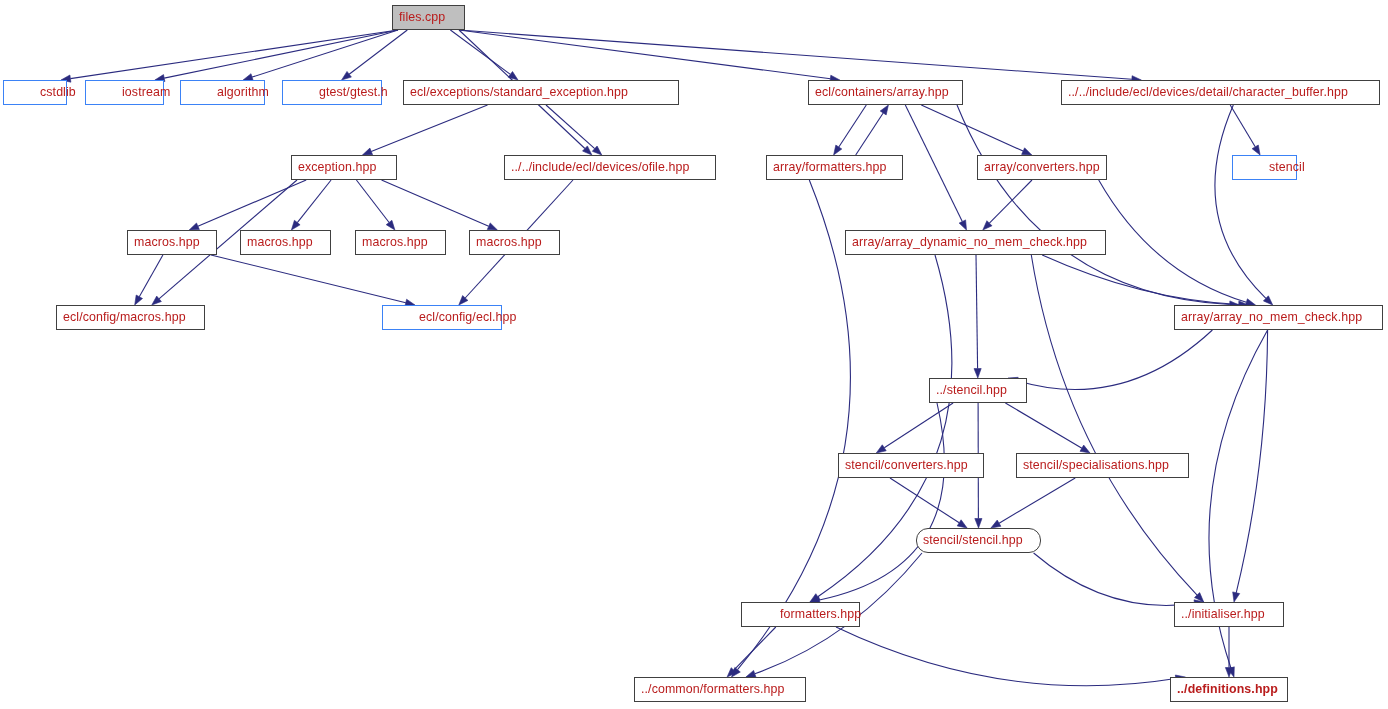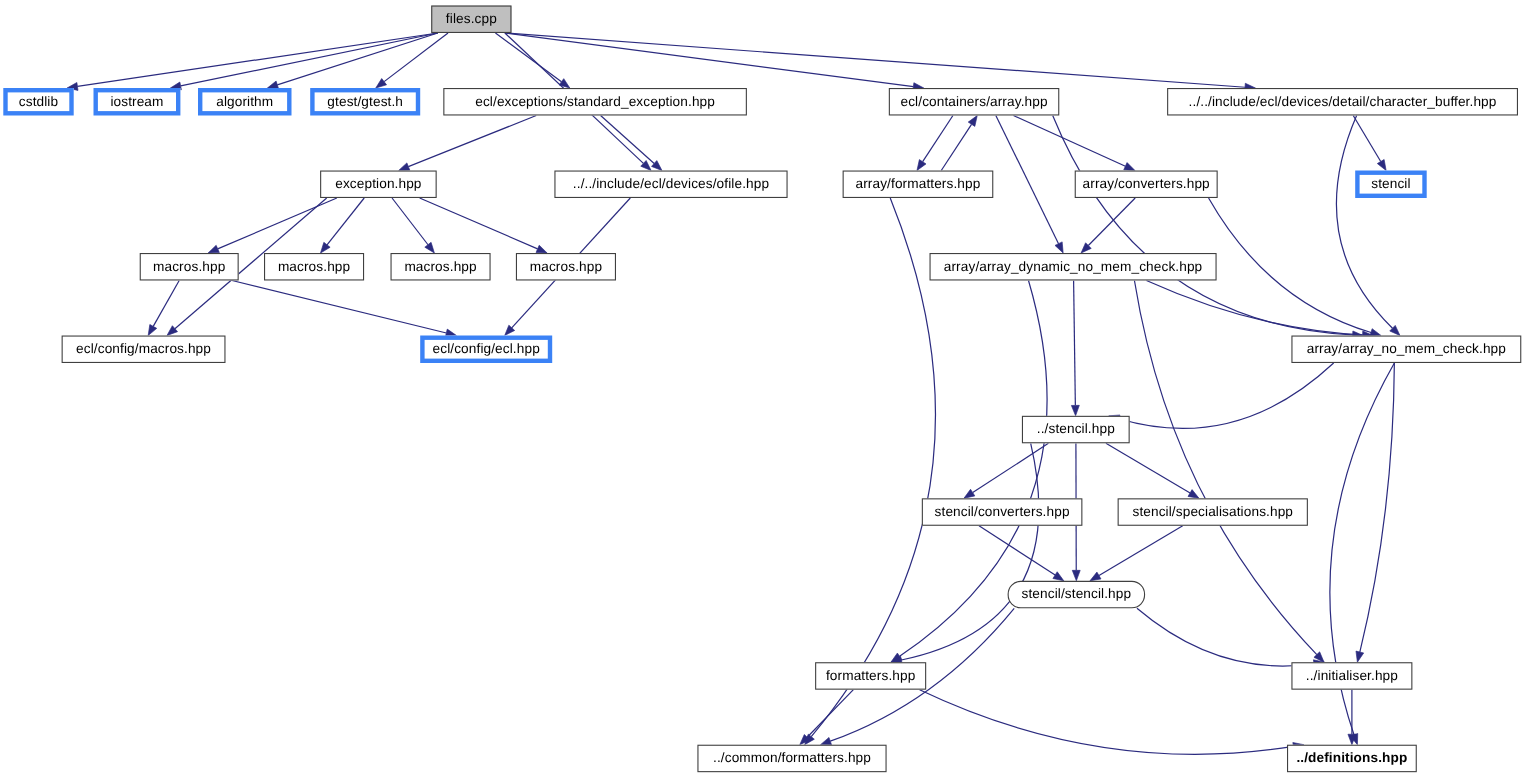--- a/index.html
+++ b/index.html
@@ -34,31 +34,31 @@
   .arrow-head {
     fill: #2b2b7f;
     stroke: #2b2b7f;
     stroke-width: 0.6;
   }
   .node {
     position: absolute;
     box-sizing: border-box;
     display: flex;
     align-items: center;
-    justify-content: center;
     background: #ffffff;
     border: 1px solid #404040;
     font-size: 12.4px;
-    color: #000000;
+    color: #b91c1c;
     white-space: nowrap;
     line-height: 1;
     letter-spacing: 0.1px;
   }
   .node.sysnode {
-    border: 4px solid #3b82f6;
+    border: 1px solid #3b82f6;
+    padding-left: 30px;
   }
   .node.rootnode {
     background: #bfbfbf;
     border: 1px solid #404040;
   }
   .node-label {
     padding: 0 6px;
     pointer-events: none;
   }
 </style>
@@ -231,21 +231,21 @@
       </div>
       <div class="node" style="left: 792px; top: 453px; width: 146px; height: 25px; margin-left: 46px;">
         <span class="node-label">stencil/converters.hpp</span>
       </div>
       <div class="node" style="left: 1016px; top: 453px; width: 173px; height: 25px;">
         <span class="node-label">stencil/specialisations.hpp</span>
       </div>
       <div class="node" style="left: 916px; top: 528px; width: 125px; height: 25px; border-radius: 12px;">
         <span class="node-label">stencil/stencil.hpp</span>
       </div>
-      <div class="node" style="left: 741px; top: 602px; width: 101px; height: 25px;">
+      <div class="node" style="left: 741px; top: 602px; width: 119px; height: 25px; padding-left: 32px;">
         <span class="node-label">formatters.hpp</span>
       </div>
       <div class="node" style="left: 1174px; top: 602px; width: 110px; height: 25px;">
         <span class="node-label">../initialiser.hpp</span>
       </div>
       <div class="node" style="left: 634px; top: 677px; width: 172px; height: 25px;">
         <span class="node-label">../common/formatters.hpp</span>
       </div>
       <div class="node" style="left: 1170px; top: 677px; width: 118px; height: 25px; font-weight: bold;">
         <span class="node-label">../definitions.hpp</span>

